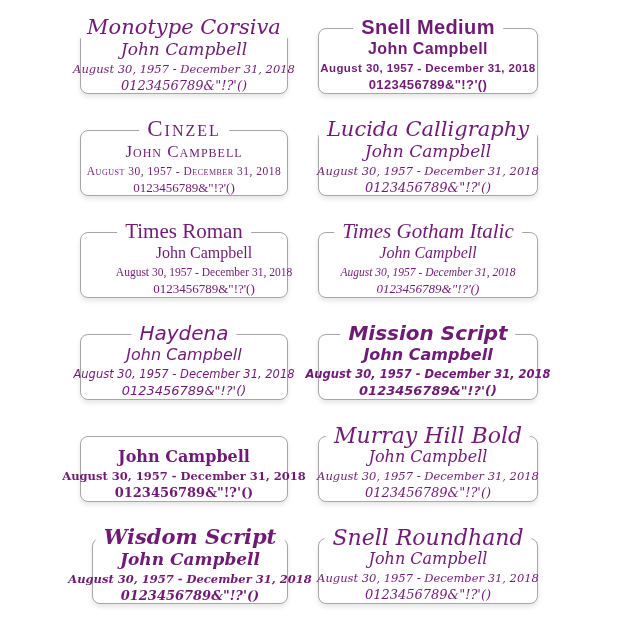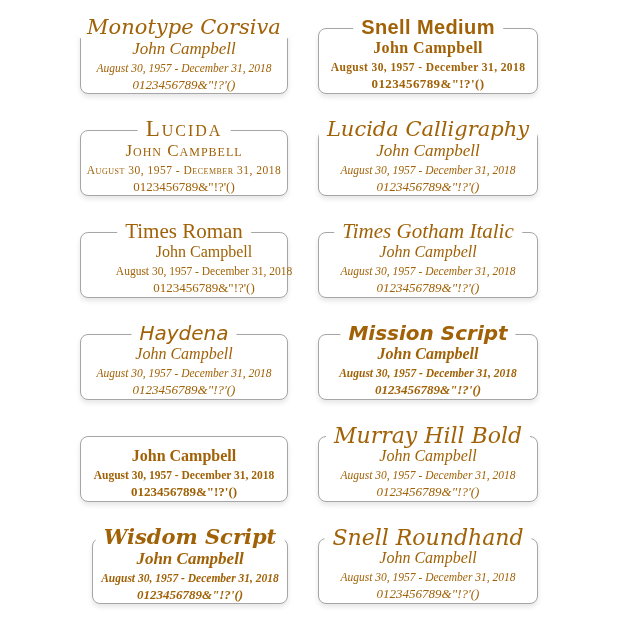--- a/index.html
+++ b/index.html
@@ -21,43 +21,42 @@
     row-gap: 36px;
     padding: 28px 0 0 80px;
   }
   .card {
     position: relative;
     height: 64px;
     background: #ffffff;
     border: 1px solid #a6a6a6;
     border-radius: 8px;
     box-shadow: 0 3px 5px rgba(0,0,0,0.10);
-    color: #a16207;
+    color: #701a75;
   }
   .card-title {
     position: absolute;
     top: 0;
     left: 50%;
     transform: translate(-50%, -58%);
     background: #ffffff;
     padding: 0 8px;
     white-space: nowrap;
     font-size: 21px;
     line-height: 1.05;
     z-index: 2;
   }
   .card-body {
     box-sizing: border-box;
     height: 100%;
     display: flex;
     flex-direction: column;
     align-items: center;
-    justify-content: flex-start;
+    justify-content: center;
     padding-top: 11px;
-    font-family: Liberation Serif, serif;
   }
   .line { line-height: 1.05; white-space: nowrap; }
   .name  { font-size: 16px; margin-bottom: 4px; }
   .dates { font-size: 11.5px; margin-bottom: 4px; }
   .chars { font-size: 13px; }
 
   
   .f-corsiva      { font-family: "DejaVu Serif", serif; font-style: italic; }
   .f-corsiva .name { font-size: 17px; }
 
@@ -113,21 +112,21 @@
   <div class="card f-gotham">
     <div class="card-title">Snell Medium</div>
     <div class="card-body">
       <div class="line name">John Campbell</div>
       <div class="line dates">August 30, 1957 - December 31, 2018</div>
       <div class="line chars">0123456789&amp;"!?'()</div>
     </div>
   </div>
 
   <div class="card f-cinzel">
-    <div class="card-title">Lucida</div>
+    <div class="card-title">Cinzel</div>
     <div class="card-body">
       <div class="line name">John Campbell</div>
       <div class="line dates">August 30, 1957 - December 31, 2018</div>
       <div class="line chars">0123456789&amp;"!?'()</div>
     </div>
   </div>
 
   <div class="card f-lucida">
     <div class="card-title">Lucida Calligraphy</div>
     <div class="card-body">

